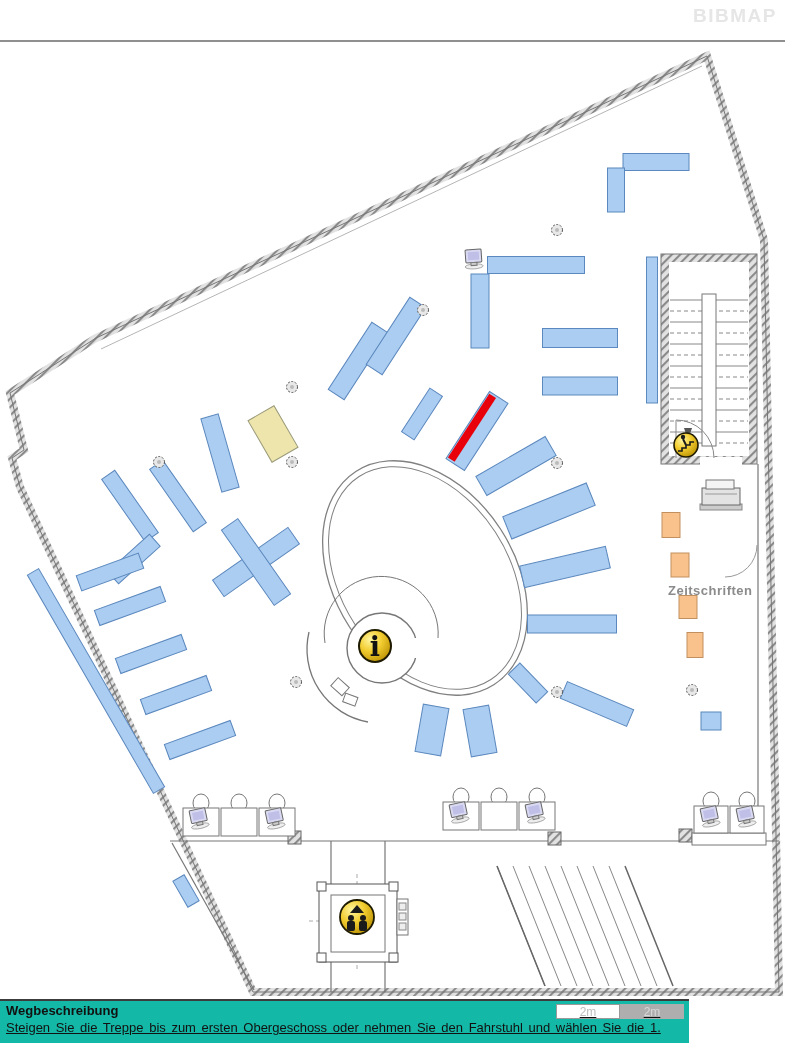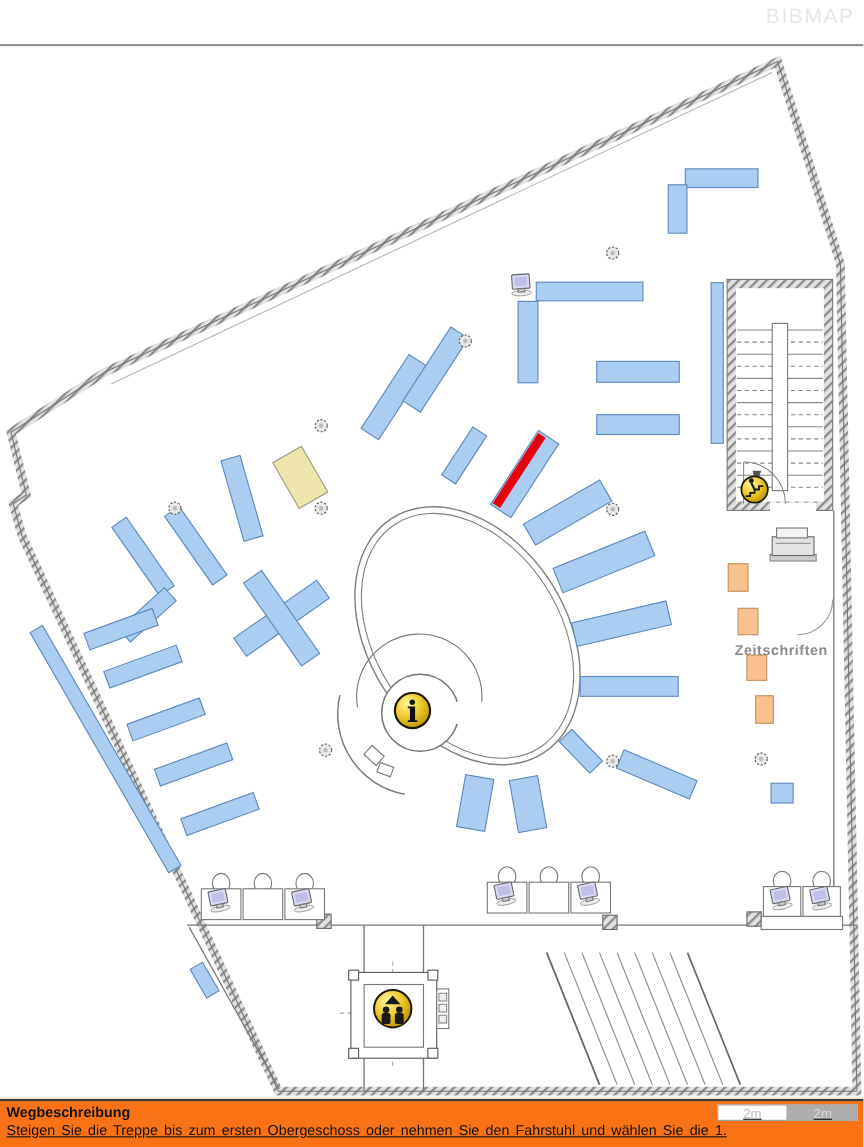--- a/index.html
+++ b/index.html
@@ -2,24 +2,24 @@
 <html><head>
 <meta charset="utf-8">
 <style>
   html,body{margin:0;padding:0;background:#fff;}
   body{width:785px;height:1043px;position:relative;overflow:hidden;
        font-family:"Liberation Sans",sans-serif;color:#111;}
   .header{position:absolute;top:0;left:0;width:785px;height:42px;background:#fff;
           border-bottom:2px solid #8f8f8f;z-index:2;box-sizing:border-box;}
   .title{font-size:17px;font-weight:bold;margin:4px 0 0 8px;line-height:18px;}
   .subtitle{font-size:14px;margin:1px 0 0 8px;line-height:15px;}
-  .logo{position:absolute;top:5px;right:8px;font-size:19px;font-weight:normal;
+  .logo{position:absolute;top:5px;right:8px;font-size:19px;font-weight:bold;
         color:#e6e6e6;letter-spacing:1.5px;}
   #map{position:absolute;top:0;left:0;z-index:1;}
-  .footer{position:absolute;top:999px;left:0;width:785px;height:44px;background:#f97316;
+  .footer{position:absolute;top:999px;left:0;width:689px;height:44px;background:#14b8a6;
           border-top:2px solid #3c3c3c;z-index:2;box-sizing:border-box;}
   .fheading{font-size:13px;font-weight:bold;margin:2px 0 0 6px;line-height:15px;}
   .ftext{font-size:13px;margin:2px 6px 0 6px;line-height:15px;word-spacing:2px;text-decoration:underline;}
   .scalebar{position:absolute;top:3px;right:5px;display:flex;text-decoration:underline;}
   .scale-left{width:64px;height:15px;background:#fff;border:1px solid #9a9a9a;
               color:#bdbdbd;font-size:12px;text-align:center;line-height:15px;box-sizing:border-box;}
   .scale-right{width:64px;height:15px;background:#aeaeae;border:1px solid #aeaeae;
                color:#d8d8d8;font-size:12px;text-align:center;line-height:15px;box-sizing:border-box;}
 </style>
 </head>

